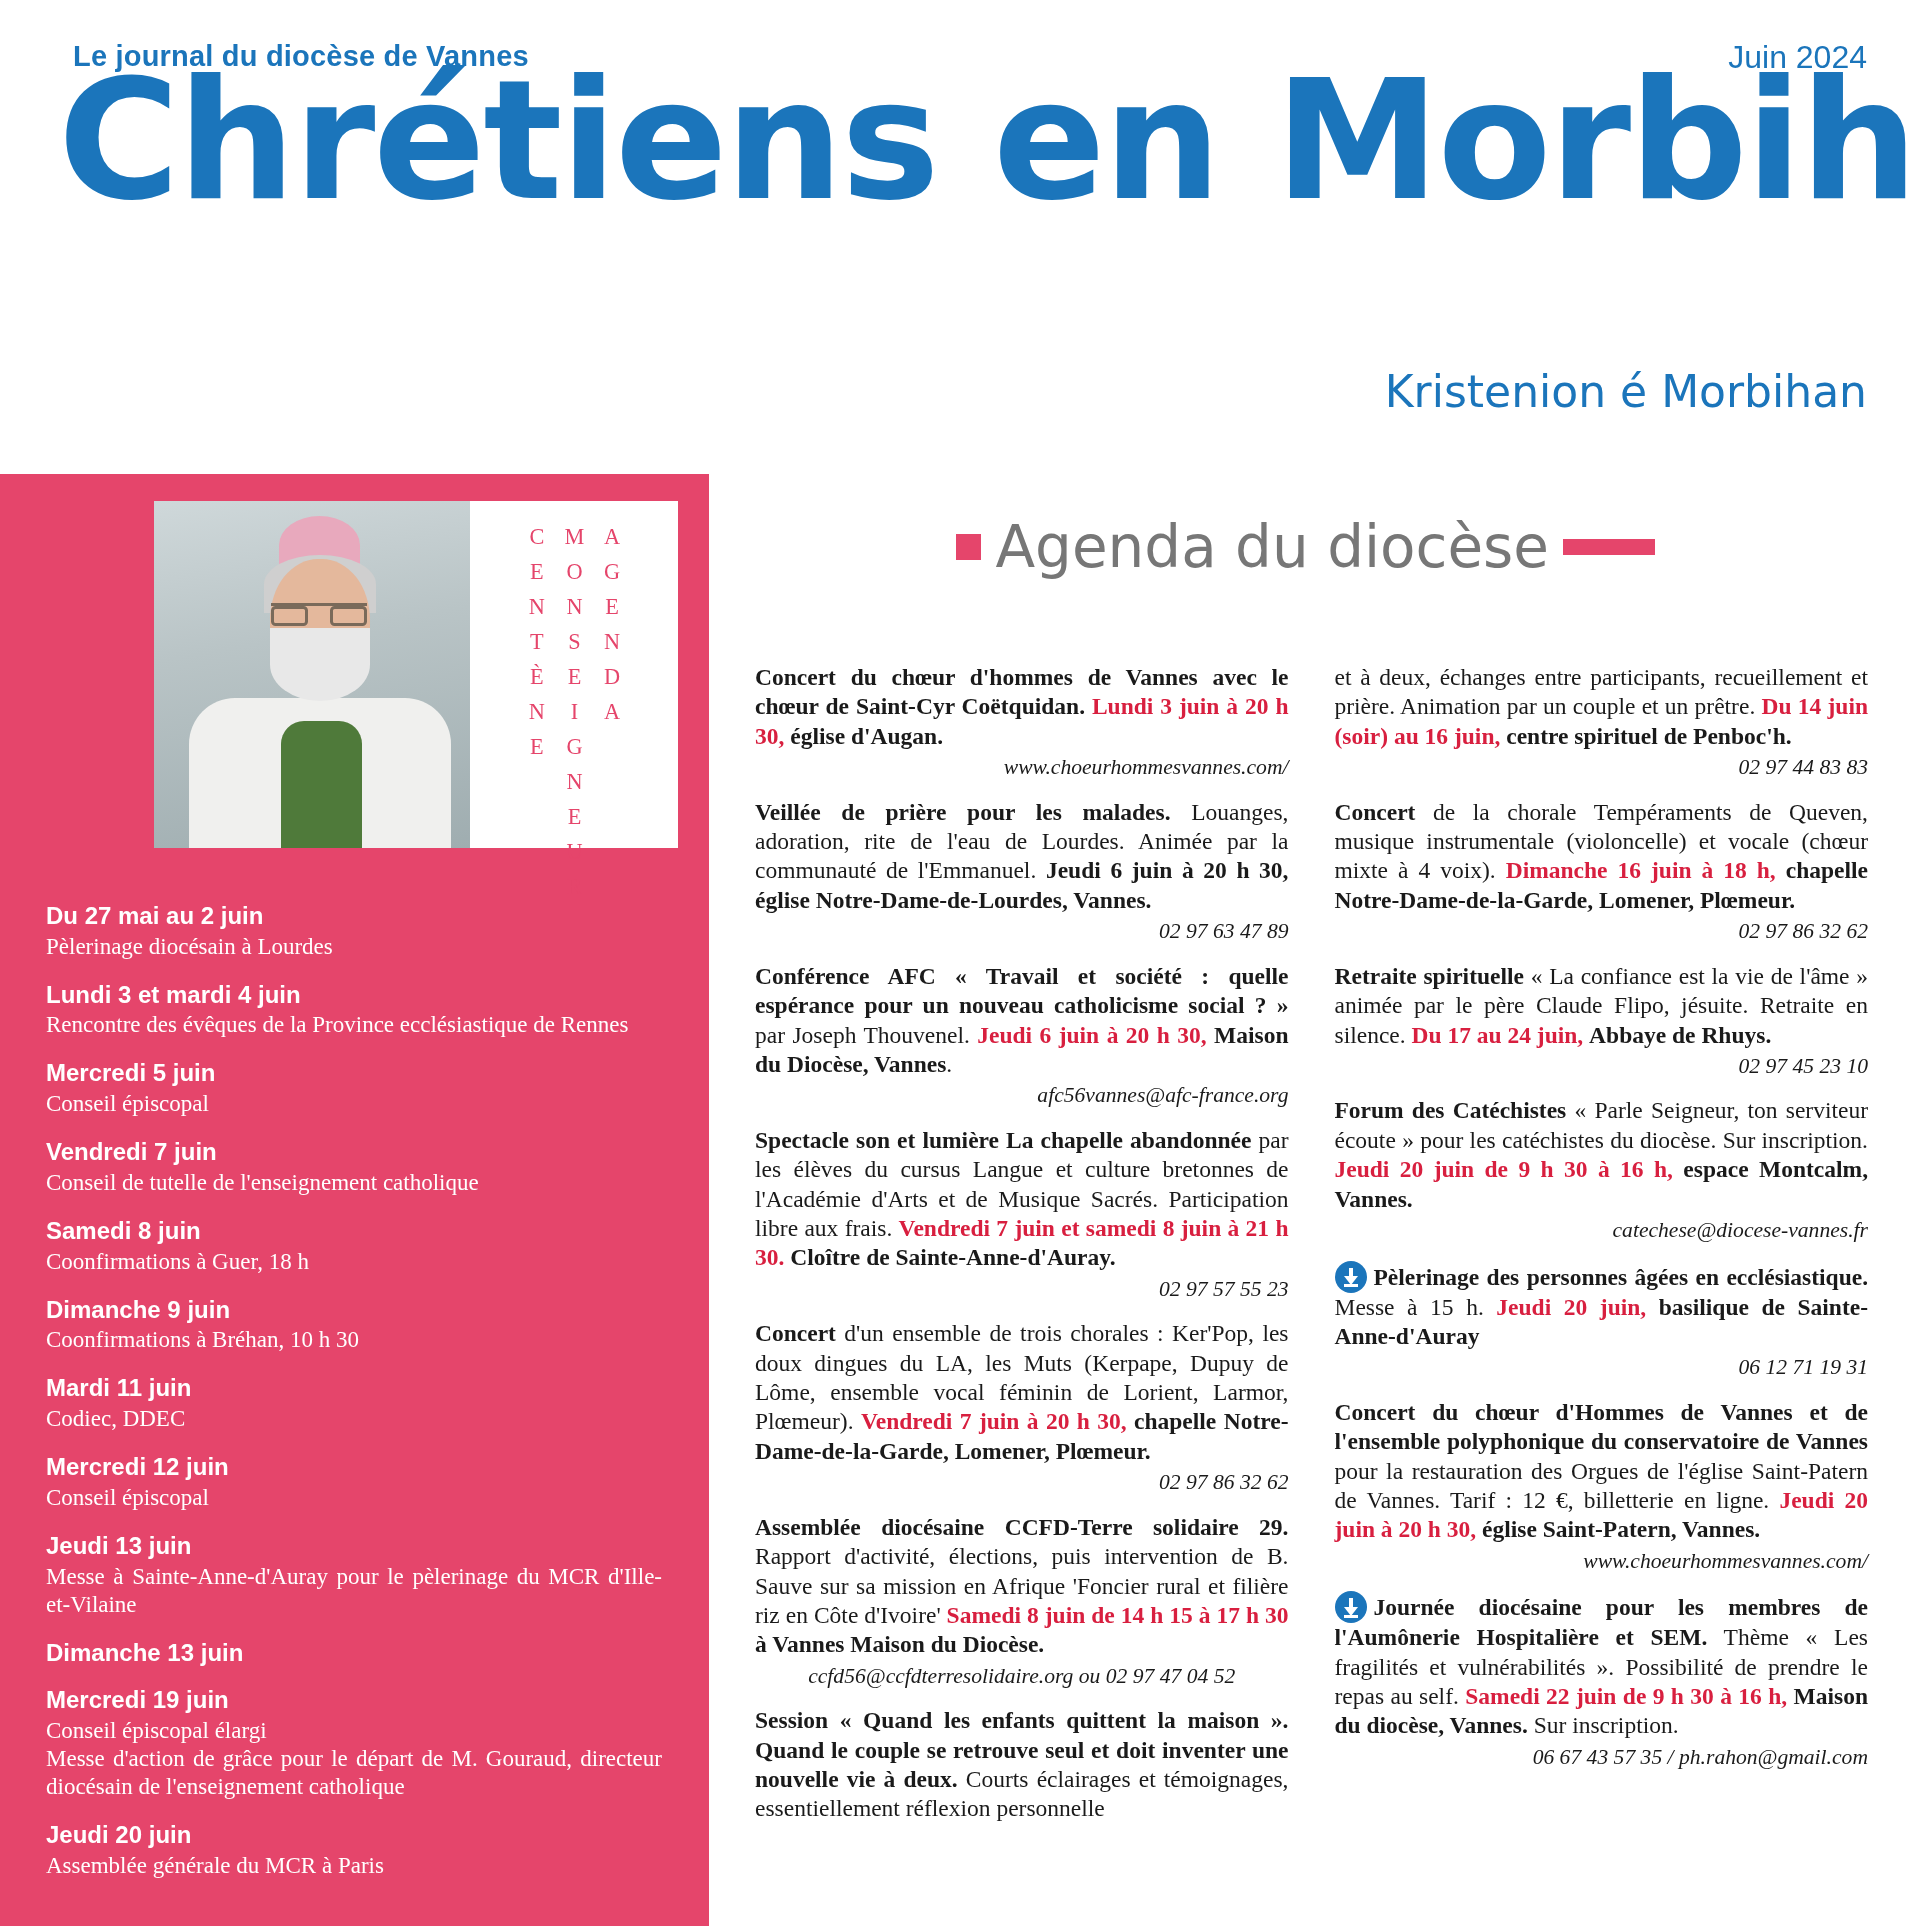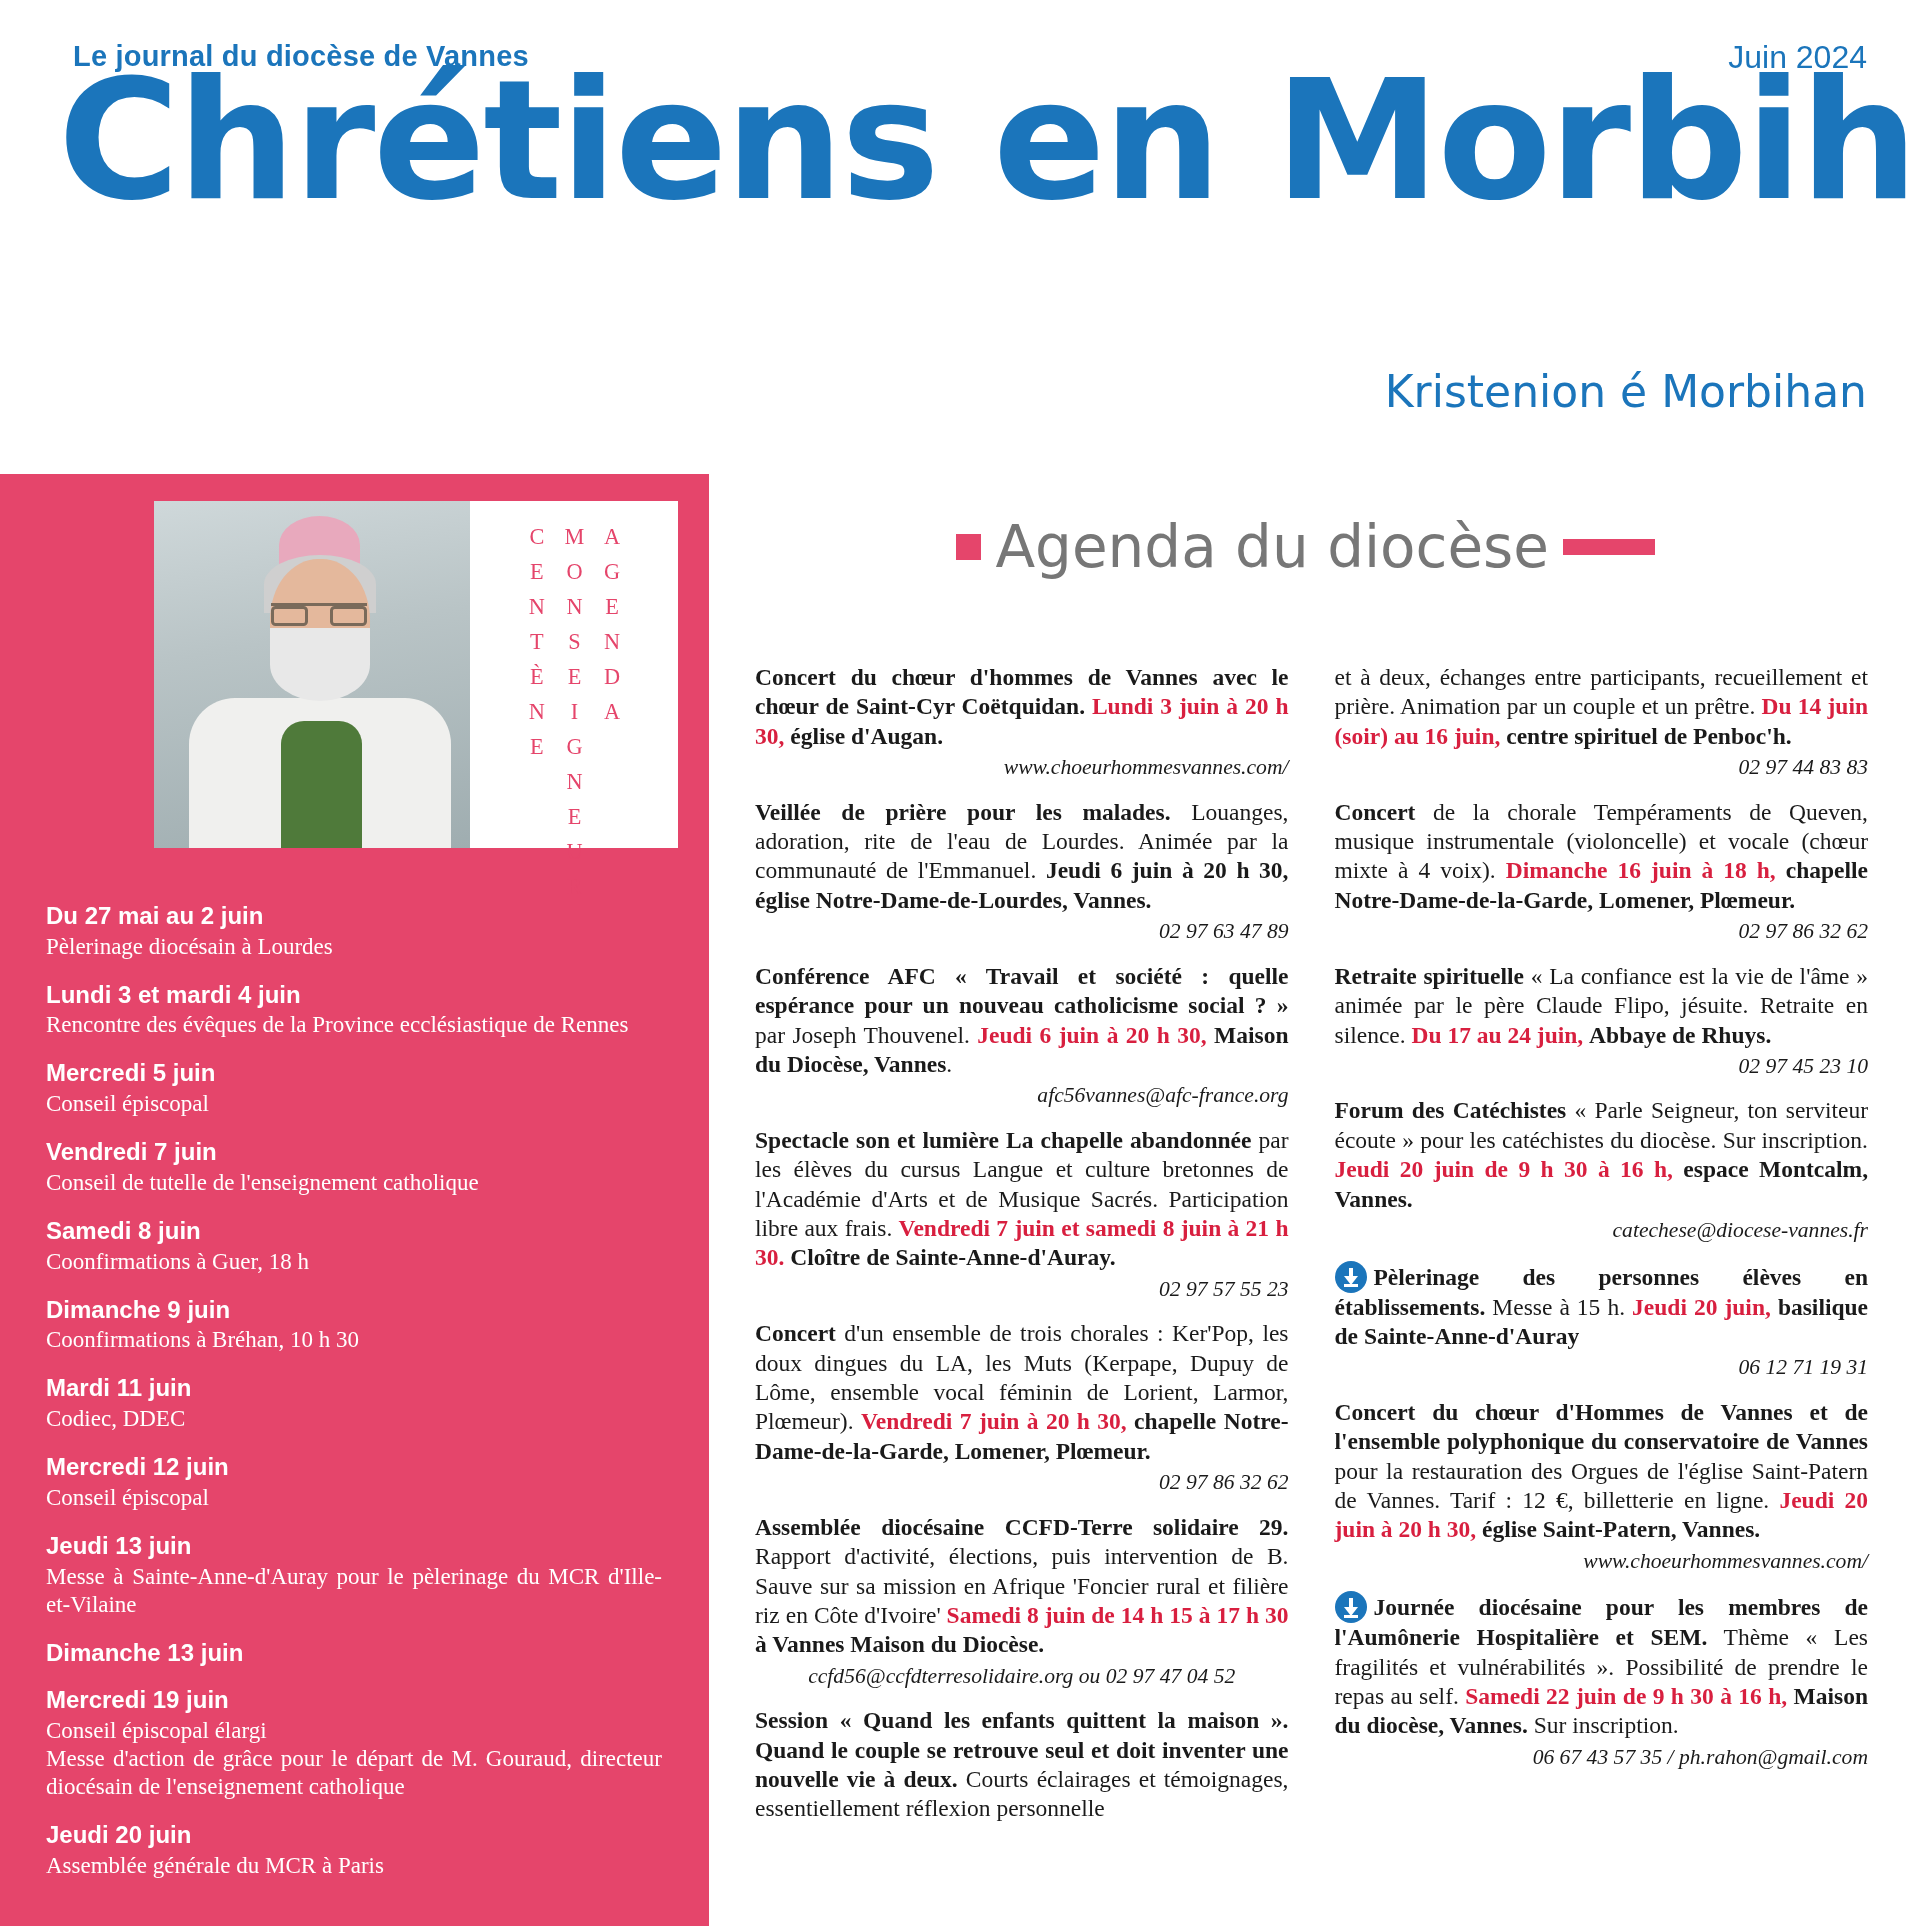--- a/index.html
+++ b/index.html
@@ -419,21 +419,21 @@
         </div>
         <div class="item">
           <div class="body"><span class="b">Retraite spirituelle</span> « La confiance est la vie de l'âme » animée par le père Claude Flipo, jésuite. Retraite en silence. <span class="red">Du 17 au 24 juin,</span> <span class="b">Abbaye de Rhuys.</span></div>
           <div class="phone">02 97 45 23 10</div>
         </div>
         <div class="item">
           <div class="body"><span class="b">Forum des Catéchistes</span> « Parle Seigneur, ton serviteur écoute » pour les catéchistes du diocèse. Sur inscription. <span class="red">Jeudi 20 juin de 9 h 30 à 16 h,</span> <span class="b">espace Montcalm, Vannes.</span></div>
           <div class="phone">catechese@diocese-vannes.fr</div>
         </div>
         <div class="item">
-          <div class="body"><span class="dl-icon"><span class="dl-bar"></span></span><span class="b">Pèlerinage des personnes élèves en établissements.</span> Messe à 15 h. <span class="red">Jeudi 20 juin,</span> <span class="b">basilique de Sainte-Anne-d'Auray</span></div>
+          <div class="body"><span class="dl-icon"><span class="dl-bar"></span></span><span class="b">Pèlerinage des personnes âgées en ecclésiastique.</span> Messe à 15 h. <span class="red">Jeudi 20 juin,</span> <span class="b">basilique de Sainte-Anne-d'Auray</span></div>
           <div class="phone">06 12 71 19 31</div>
         </div>
         <div class="item">
           <div class="body"><span class="b">Concert du chœur d'Hommes de Vannes et de l'ensemble polyphonique du conservatoire de Vannes</span> pour la restauration des Orgues de l'église Saint-Patern de Vannes. Tarif : 12 €, billetterie en ligne. <span class="red">Jeudi 20 juin à 20 h 30,</span> <span class="b">église Saint-Patern, Vannes.</span></div>
           <div class="phone">www.choeurhommesvannes.com/</div>
         </div>
         <div class="item">
           <div class="body"><span class="dl-icon"><span class="dl-bar"></span></span><span class="b">Journée diocésaine pour les membres de l'Aumônerie Hospitalière et SEM.</span> Thème « Les fragilités et vulnérabilités ». Possibilité de prendre le repas au self. <span class="red">Samedi 22 juin de 9 h 30 à 16 h,</span> <span class="b">Maison du diocèse, Vannes.</span> Sur inscription.</div>
           <div class="phone">06 67 43 57 35 / ph.rahon@gmail.com</div>
         </div>

